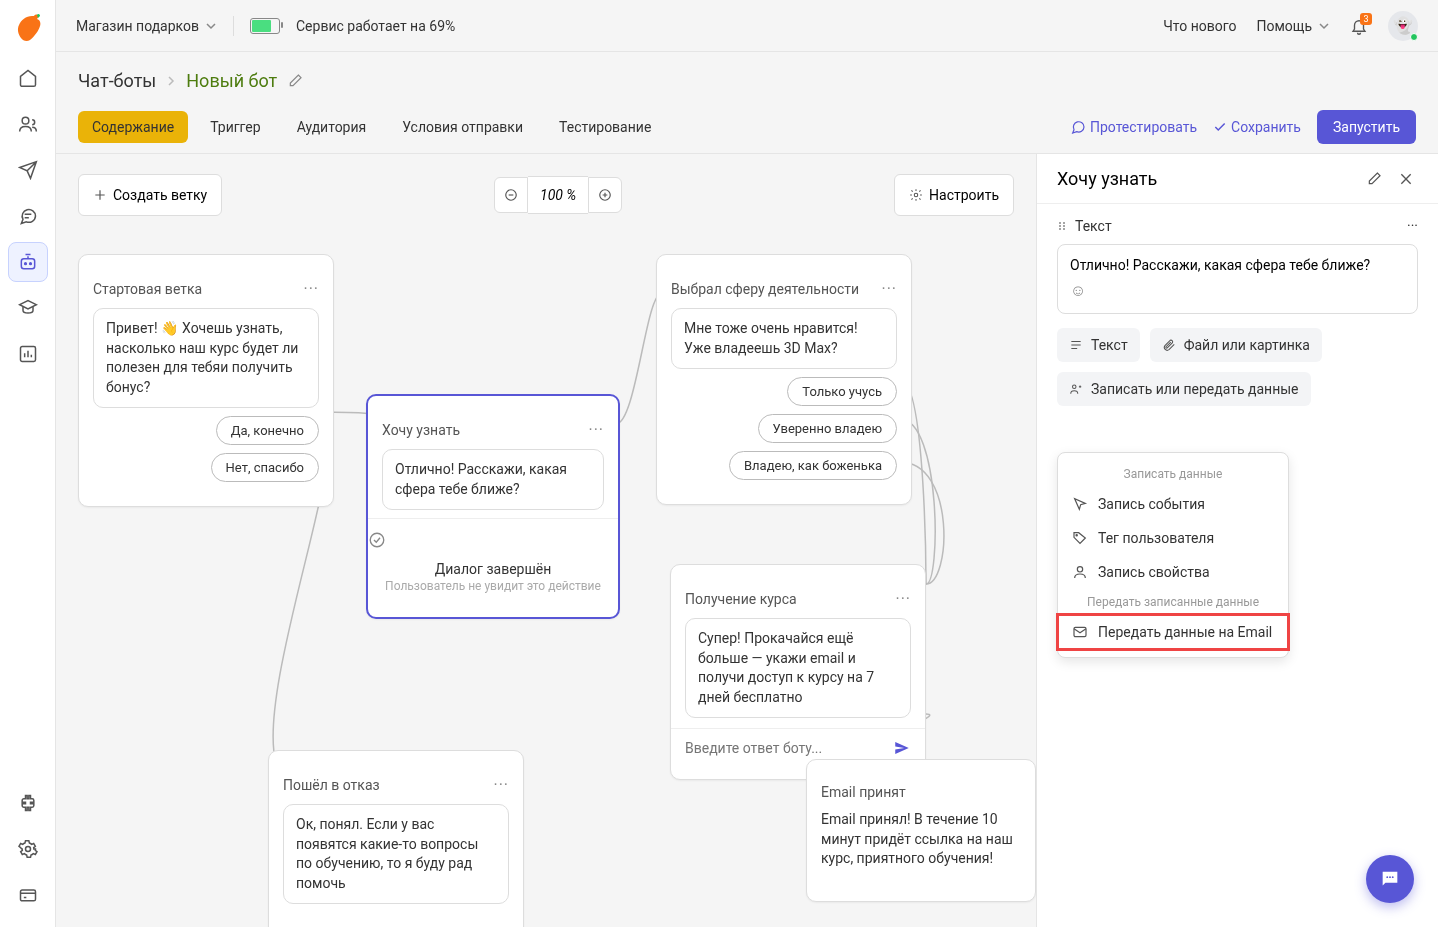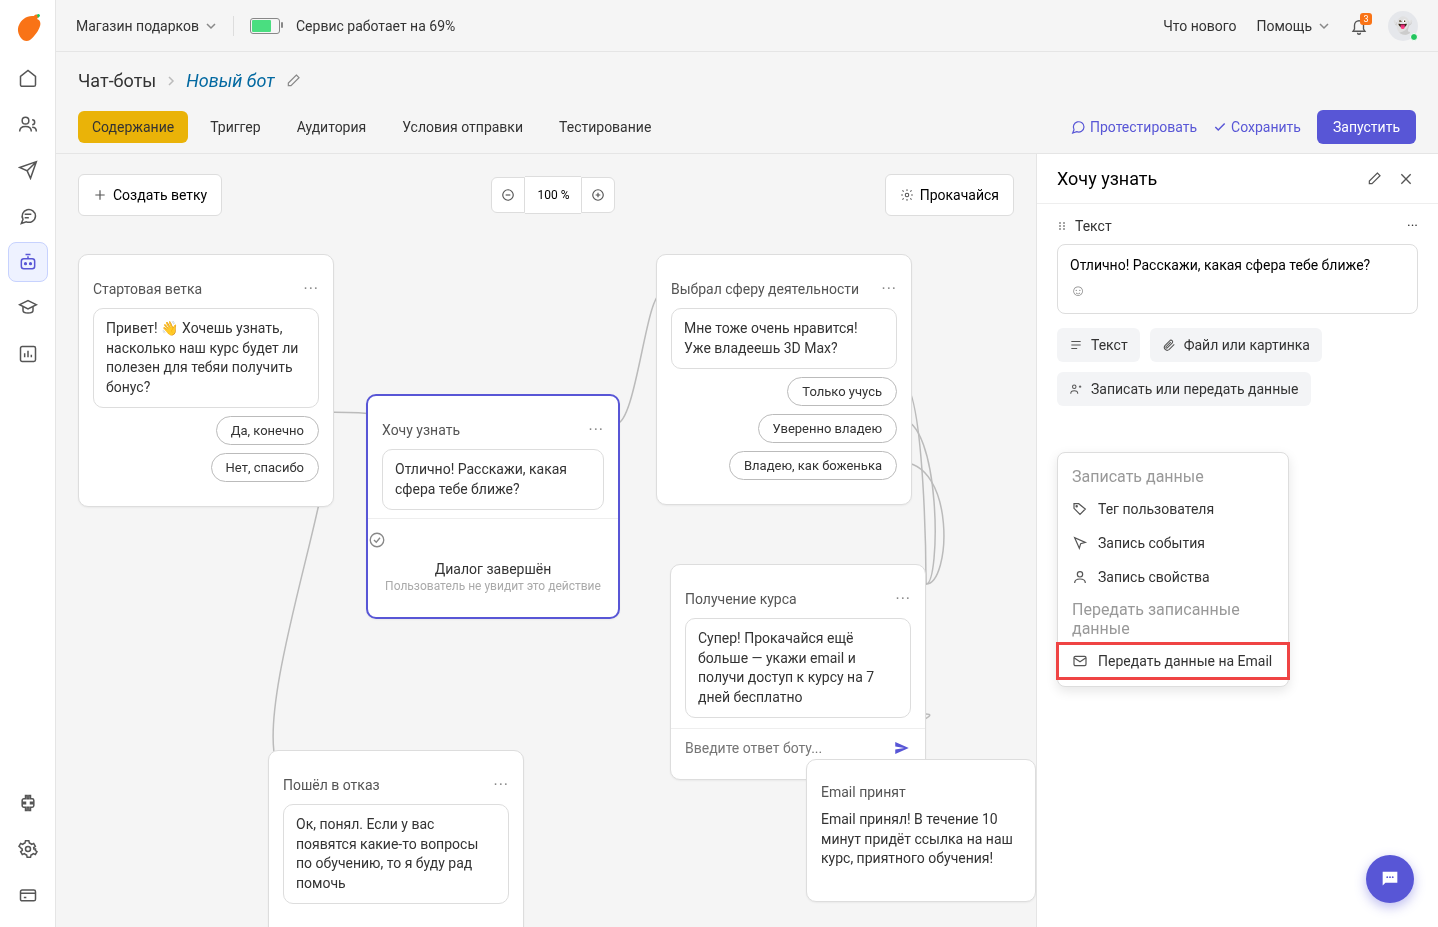--- a/index.html
+++ b/index.html
@@ -22,40 +22,40 @@
 .topbar-right { margin-left: auto; display: flex; align-items: center; gap: 20px; }
 .bell { position: relative; cursor: pointer; }
 .badge { position: absolute; top: -4px; right: -4px; background: #f97316; color: #fff; font-size: 9px; width: 12px; height: 12px; border-radius: 3px; display: flex; align-items: center; justify-content: center; }
 .avatar-wrap { position: relative; }
 .avatar { width: 30px; height: 30px; border-radius: 50%; background: #e5e7eb; display: flex; align-items: center; justify-content: center; font-size: 16px;}
 .status-dot { position: absolute; bottom: 0; right: 0; width: 8px; height: 8px; background: #22c55e; border-radius: 50%; border: 1.5px solid #fff; }
 
 
 .page-header { position: absolute; left: 56px; top: 52px; right: 0; padding: 18px 22px 0; background: #f5f5f5; }
 .breadcrumb { display: flex; align-items: center; gap: 10px; font-size: 18px; color: #333; }
-.bc-current { color: #0369a1; font-style: italic; }
+.bc-current { color: #4d7c0f; }
 
 
 .tabs-row { position: absolute; left: 56px; top: 100px; right: 0; height: 54px; background: #f5f5f5; display: flex; align-items: center; padding: 0 22px; gap: 8px; border-bottom: 1px solid #e5e5e5; }
 .tab { padding: 8px 14px; font-size: 14px; color: #333; border-radius: 6px; cursor: pointer; }
 .tab.active { background: #eab308; }
 .tabs-actions { margin-left: auto; display: flex; align-items: center; gap: 16px; font-size: 14px; }
 .act-test { color: #5856d6; cursor: pointer; display: flex; align-items: center; gap: 4px; }
 .act-save { color: #5856d6; cursor: pointer; display: flex; align-items: center; gap: 4px; }
 .btn-primary { background: #5856d6; color: #fff; padding: 9px 16px; border-radius: 6px; cursor: pointer; border: none; font-size: 14px; }
 
 
 .canvas { position: absolute; left: 56px; top: 154px; right: 402px; bottom: 0; background: #f5f5f5; overflow: hidden; }
 .canvas-toolbar { position: absolute; top: 20px; left: 22px; right: 22px; display: flex; justify-content: space-between; z-index: 10; }
 .btn-white { background: #fff; border: 1px solid #ddd; border-radius: 6px; padding: 12px 14px; font-size: 14px; display: flex; align-items: center; gap: 6px; cursor: pointer; }
 .zoom-group { display: flex; align-items: center; margin: 0 auto; }
 .zoom-btn { width: 34px; height: 36px; background: #fff; border: 1px solid #ddd; display: flex; align-items: center; justify-content: center; cursor: pointer; }
 .zoom-btn:first-child { border-radius: 6px 0 0 6px; }
 .zoom-btn:last-child { border-radius: 0 6px 6px 0; }
-.zoom-val { height: 36px; border-top: 1px solid #ddd; border-bottom: 1px solid #ddd; background: #fff; padding: 18px 12px; display: flex; align-items: center; font-size: 12px; }
+.zoom-val { height: 36px; border-top: 1px solid #ddd; border-bottom: 1px solid #ddd; background: #fff; padding: 18px 12px; display: flex; align-items: center; font-size: 14px; font-style: italic; }
 
 
 .card { position: absolute; background: #fff; border: 1px solid #ddd; border-radius: 10px; padding: 24px 14px; box-shadow: 0 1px 2px rgba(0,0,0,.05); }
 .card-title { font-size: 14px; color: #555; margin-bottom: 10px; display: flex; align-items: center; justify-content: space-between;}
 .card-title .dots { color: #888; cursor: pointer; font-size: 16px; letter-spacing: 1px; }
 .bubble { background: #fff; border: 1px solid #ddd; border-radius: 10px; padding: 10px 12px; font-size: 14px; color: #333; margin-bottom: 8px; line-height: 1.4; }
 .reply-row { display: flex; justify-content: flex-end; gap: 6px; flex-wrap: wrap; margin-top: 8px; }
 .reply-chip { background: #fff; border: 1px solid #bbb; border-radius: 16px; padding: 6px 14px; font-size: 13px; color: #333; cursor: pointer; }
 .card.selected { border: 2px solid #5856d6; }
 .dialog-done { text-align: center; padding: 12px 0 2px; font-size: 14px; color: #333; }
@@ -71,21 +71,21 @@
 .rp-ic { width: 24px; display: flex; justify-content: center; color: #555; cursor: pointer; margin-left: 8px; }
 .rp-section { padding: 14px 20px; }
 .rp-block-h { display: flex; align-items: center; justify-content: space-between; font-size: 14px; color: #333; margin-bottom: 10px; }
 .rp-tarea { width: 100%; border: 1px solid #ddd; border-radius: 8px; padding: 12px; font-size: 14px; min-height: 70px; position: relative; }
 .emoji-btn { margin-top: 8px; color: #888; cursor: pointer; font-size: 16px; }
 .rp-btns { display: flex; gap: 10px; margin-top: 14px; flex-wrap: wrap; }
 .rp-btn { background: #f3f4f6; border: none; border-radius: 6px; padding: 9px 12px; font-size: 14px; display: flex; align-items: center; gap: 8px; cursor: pointer; color: #333; }
 
 
 .dmenu { position: absolute; background: #fff; border: 1px solid #ddd; border-radius: 8px; box-shadow: 0 4px 12px rgba(0,0,0,.1); padding: 8px 0; width: 232px; z-index: 100; }
-.dmenu-lbl { font-size: 16px; color: #999; padding: 6px 14px; }
+.dmenu-lbl { font-size: 12px; color: #999; padding: 6px 14px; text-align: center; }
 .dmenu-item { padding: 9px 14px; font-size: 14px; color: #333; display: flex; align-items: center; gap: 10px; cursor: pointer; }
 .dmenu-item.highlighted { outline: 3px solid #ef4444; outline-offset: -1px; }
 
 .fab { position: absolute; bottom: 24px; right: 24px; width: 48px; height: 48px; border-radius: 50%; background: #5856d6; color: #fff; display: flex; align-items: center; justify-content: center; cursor: pointer; box-shadow: 0 4px 12px rgba(88,86,214,.4); }
 
 svg { display: block; }
 .svg-layer { position: absolute; top: 0; left: 0; pointer-events: none; }
 </style>
 </head>
 <body>
@@ -259,21 +259,21 @@
             <circle cx="12" cy="12" r="9"></circle>
             <path d="M8 12h8M12 8v8"></path>
           </svg>
         </div>
     </div>
     <button class="btn-white">
       <svg width="14" height="14" viewBox="0 0 24 24" stroke="#555" fill="none" stroke-width="1.8">
           <circle cx="12" cy="12" r="3"></circle>
           <path d="M12 2v3M12 19v3M4.2 4.2l2.1 2.1M17.7 17.7l2.1 2.1M2 12h3M19 12h3M4.2 19.8l2.1-2.1M17.7 6.3l2.1-2.1"></path>
         </svg>
-      <span>Прокачайся</span>
+      <span>Настроить</span>
     </button>
   </div>
 
   <div class="card" style="left:22px;top:100px;width:256px">
     <div class="card-title">
         <span>Стартовая ветка</span>
         <span class="dots">···</span>
       </div>
     <div class="bubble">Привет! 👋 Хочешь узнать, насколько наш курс будет ли полезен для тебяи получить бонус?</div>
     <div class="reply-row">
@@ -404,30 +404,30 @@
           </svg>
           <span>Записать или передать данные</span>
         </button>
     </div>
   </div>
 
   <div class="dmenu" style="left:20px;top:298px">
     <div class="dmenu-lbl">Записать данные</div>
     <div class="dmenu-item">
         <svg width="16" height="16" viewBox="0 0 24 24" fill="none" stroke="#555" stroke-width="1.8">
+          <path d="M4 4l7 16 2-7 7-2z"></path>
+        </svg>
+        <span>Запись события</span>
+      </div>
+    <div class="dmenu-item">
+        <svg width="16" height="16" viewBox="0 0 24 24" fill="none" stroke="#555" stroke-width="1.8">
           <path d="M20 12l-8 8-9-9V4h7z"></path>
           <circle cx="7" cy="8" r="1"></circle>
         </svg>
         <span>Тег пользователя</span>
-      </div>
-    <div class="dmenu-item">
-        <svg width="16" height="16" viewBox="0 0 24 24" fill="none" stroke="#555" stroke-width="1.8">
-          <path d="M4 4l7 16 2-7 7-2z"></path>
-        </svg>
-        <span>Запись события</span>
       </div>
     <div class="dmenu-item">
         <svg width="16" height="16" viewBox="0 0 24 24" fill="none" stroke="#555" stroke-width="1.8">
           <circle cx="12" cy="8" r="4"></circle>
           <path d="M4 21c0-4 4-6 8-6s8 2 8 6"></path>
         </svg>
         <span>Запись свойства</span>
       </div>
     <div class="dmenu-lbl">Передать записанные данные</div>
     <div class="dmenu-item highlighted">

